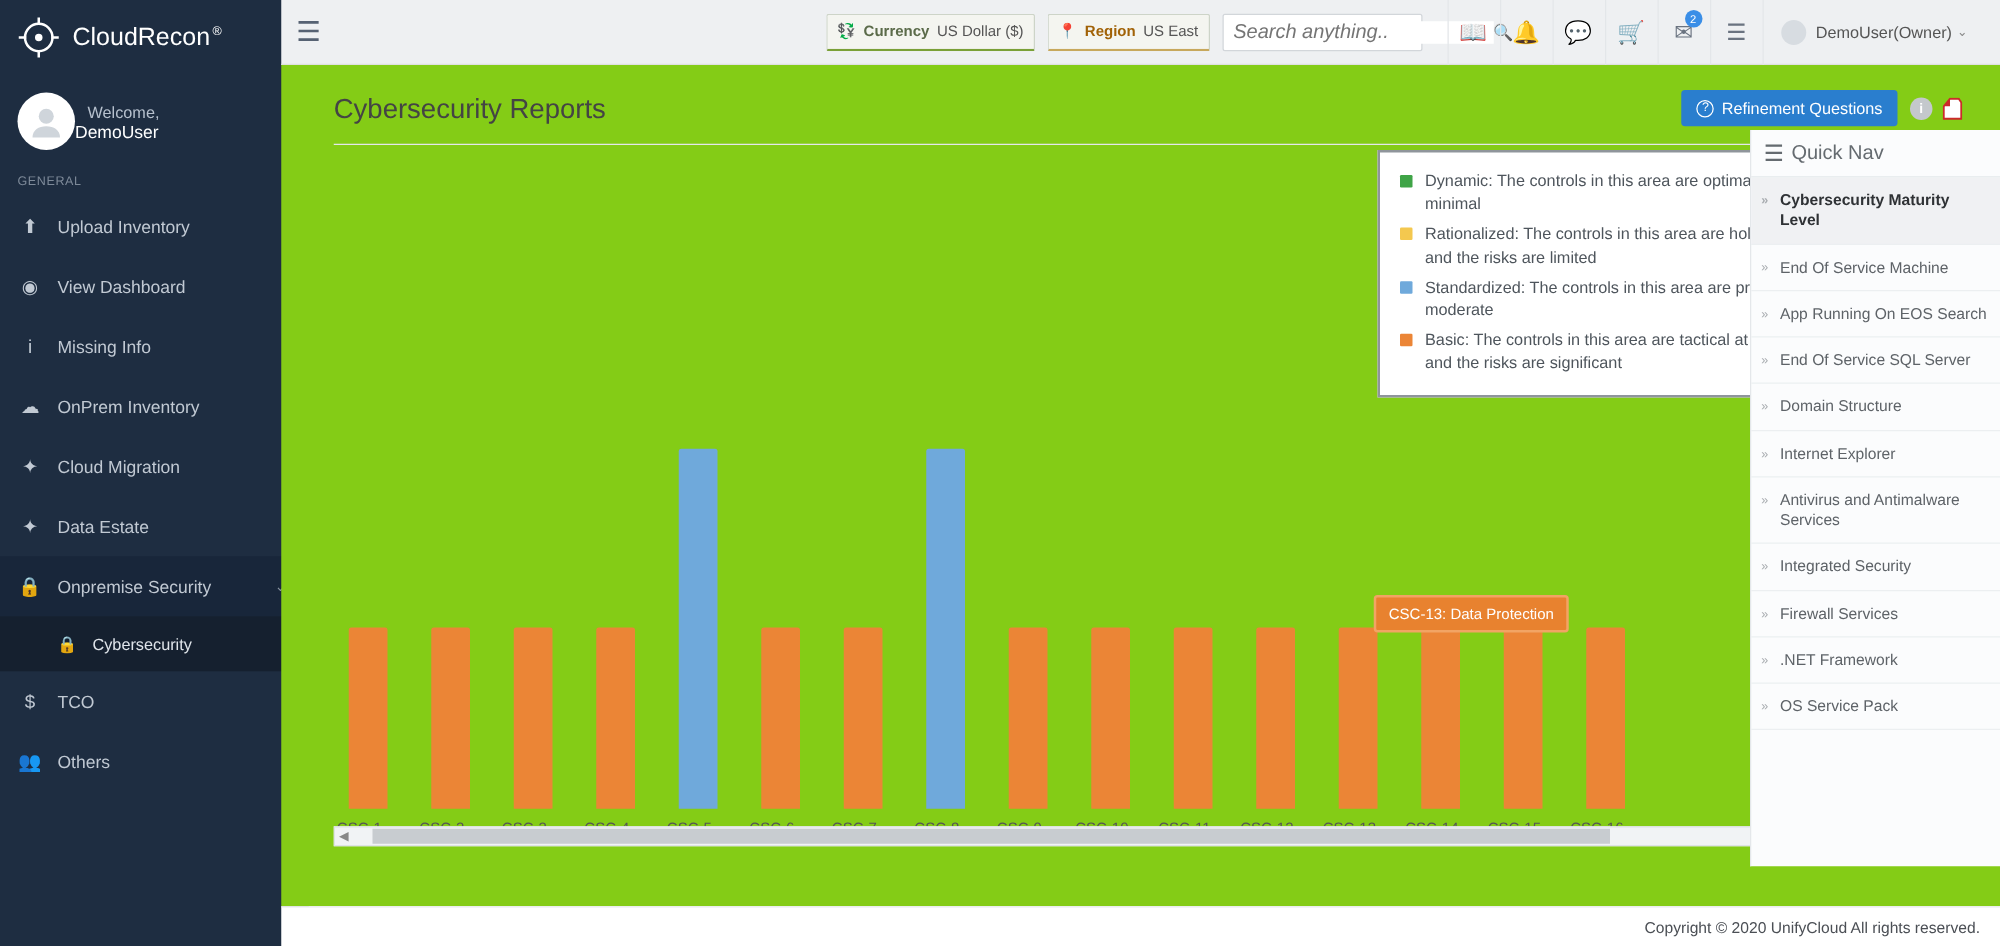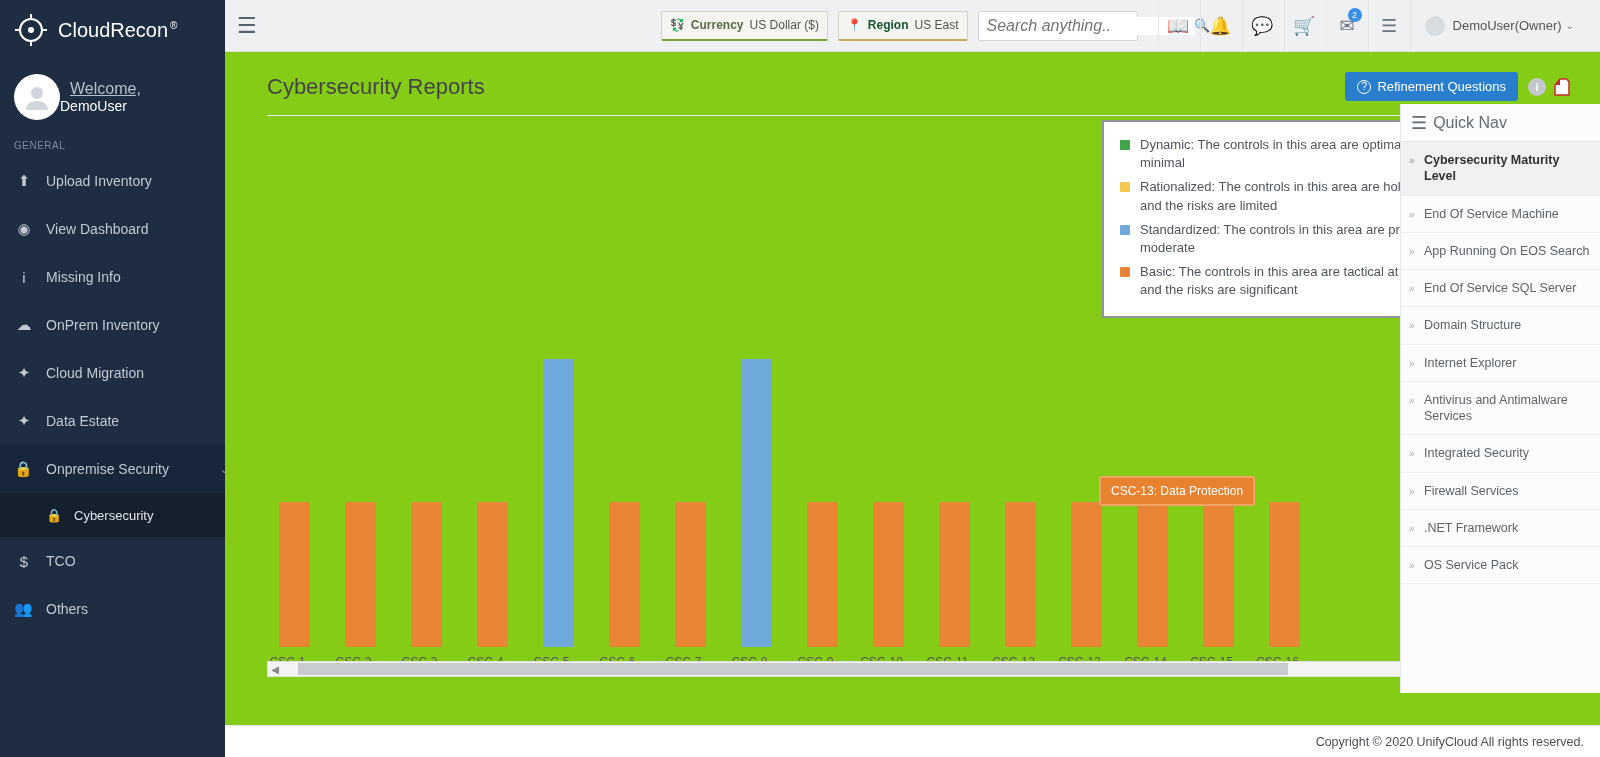--- a/index.html
+++ b/index.html
@@ -7,40 +7,40 @@
 
 
 .topbar { position: absolute; left: 225px; right: 0; top: 0; height: 52px; background: #eef0f2; display: flex; align-items: center; padding: 0 12px 0 12px; border-bottom: 1px solid #e0e0e0; }
 .hamburger { font-size: 22px; color: #566273; margin-right: 20px; cursor: pointer; }
 .topbar .spacer { flex: 1; }
 .top-widget { display: inline-flex; align-items: center; height: 30px; margin-right: 10px; }
 .currency-box, .region-box { border: 1px solid #cdd4c8; background: #f4f5f0; border-radius: 2px; padding: 3px 8px; font-size: 12px; display:flex; align-items:center; gap:6px; }
 .currency-box .lab, .region-box .lab { font-weight: bold; color: #5b6b4a; }
 .currency-box { border-bottom: 2px solid #7aa037; }
 .region-box  { border-bottom: 2px solid #c7a85c; }
-.region-box .lab { color: #14532d; }
+.region-box .lab { color: #a16207; }
 .search-box { display: flex; align-items: center; height: 30px; background: #fff; border: 1px solid #d2d6da; border-radius: 2px; padding: 0 8px; width: 160px; }
 .search-box input { border: none; outline: none; flex:1; font-size: 16px; font-style: italic; color:#888; }
 .top-icons { display:flex; align-items:center; margin-left: 10px; }
 .top-icons .ticon { width: 42px; height: 52px; display:flex; align-items:center; justify-content:center; font-size:18px; color:#6a7380; border-left:1px solid #e3e6e9; cursor:pointer; position:relative; }
 .badge { position:absolute; top:8px; right:6px; background:#3a8ee7; color:#fff; border-radius:8px; width:14px; height:14px; font-size:9px; display:flex; align-items:center; justify-content:center; }
 .user-block { display:flex; align-items:center; padding:12px 14px; border-left:1px solid #e3e6e9; height:52px; cursor:pointer; }
 .user-block .avatar-sm { width:20px; height:20px; border-radius:50%; background:#d7dce1; margin-right:8px; }
 .user-block .uname { color:#555; font-size:13px; }
 .user-block .caret { margin-left:4px; font-size:10px; color:#888; }
 
 
 .sidebar { position:absolute; left:0; top:0; bottom:0; width:247px; background:#1e2d41; color:#c3cbd5; }
 .logo-row { display:flex; align-items:center; height:60px; padding:0 14px; }
 .logo-row .logo-icon { width:34px; height:34px; }
 .logo-row .logo-text { font-size:20px; font-weight:500; margin-left:10px; color:#fff; }
 .logo-row sup { font-size:10px; margin-left:2px; }
 .profile { display:flex; align-items:center; padding: 14px; }
 .profile .avatar { width:46px; height:46px; border-radius:50%; background:#fff; display:flex; align-items:center; justify-content:center; }
-.profile .plabel { margin-left:10px; font-size:16px; color:#b6c0cd;text-decoration:underline; }
+.profile .plabel { margin-left:10px; font-size:13px; color:#b6c0cd; }
 .profile .pname  { font-size:14px; color:#fff; }
 .section-hdr { font-size:10px; color:#7e8a99; padding:6px 14px; letter-spacing:.5px; }
 .nav-item { display:flex; align-items:center; height:48px; padding:0 14px 0 14px; cursor:pointer; font-size:14px; color:#c1c9d3; position:relative; }
 .nav-item .ni-icon { width:20px; text-align:center; margin-right:12px; font-size:15px; }
 .nav-item .ni-caret { margin-left:auto; font-size:11px; color:#8d97a4; }
 .nav-item.active { background:#18263a; border-right:4px solid #3a8ee7; }
 .nav-sub { display:flex; align-items:center; height:44px; padding-left:44px; background:#15202f; cursor:pointer; font-size:13px; color:#dfe4ea; position:relative; }
 .nav-sub .ni-icon { width:20px; text-align:center; margin-right:10px; }
 .nav-sub .ni-caret { margin-left:auto; margin-right:14px; font-size:11px; color:#8d97a4; }
 .nav-sub.active-sub { border-right:4px solid #3a8ee7; }

